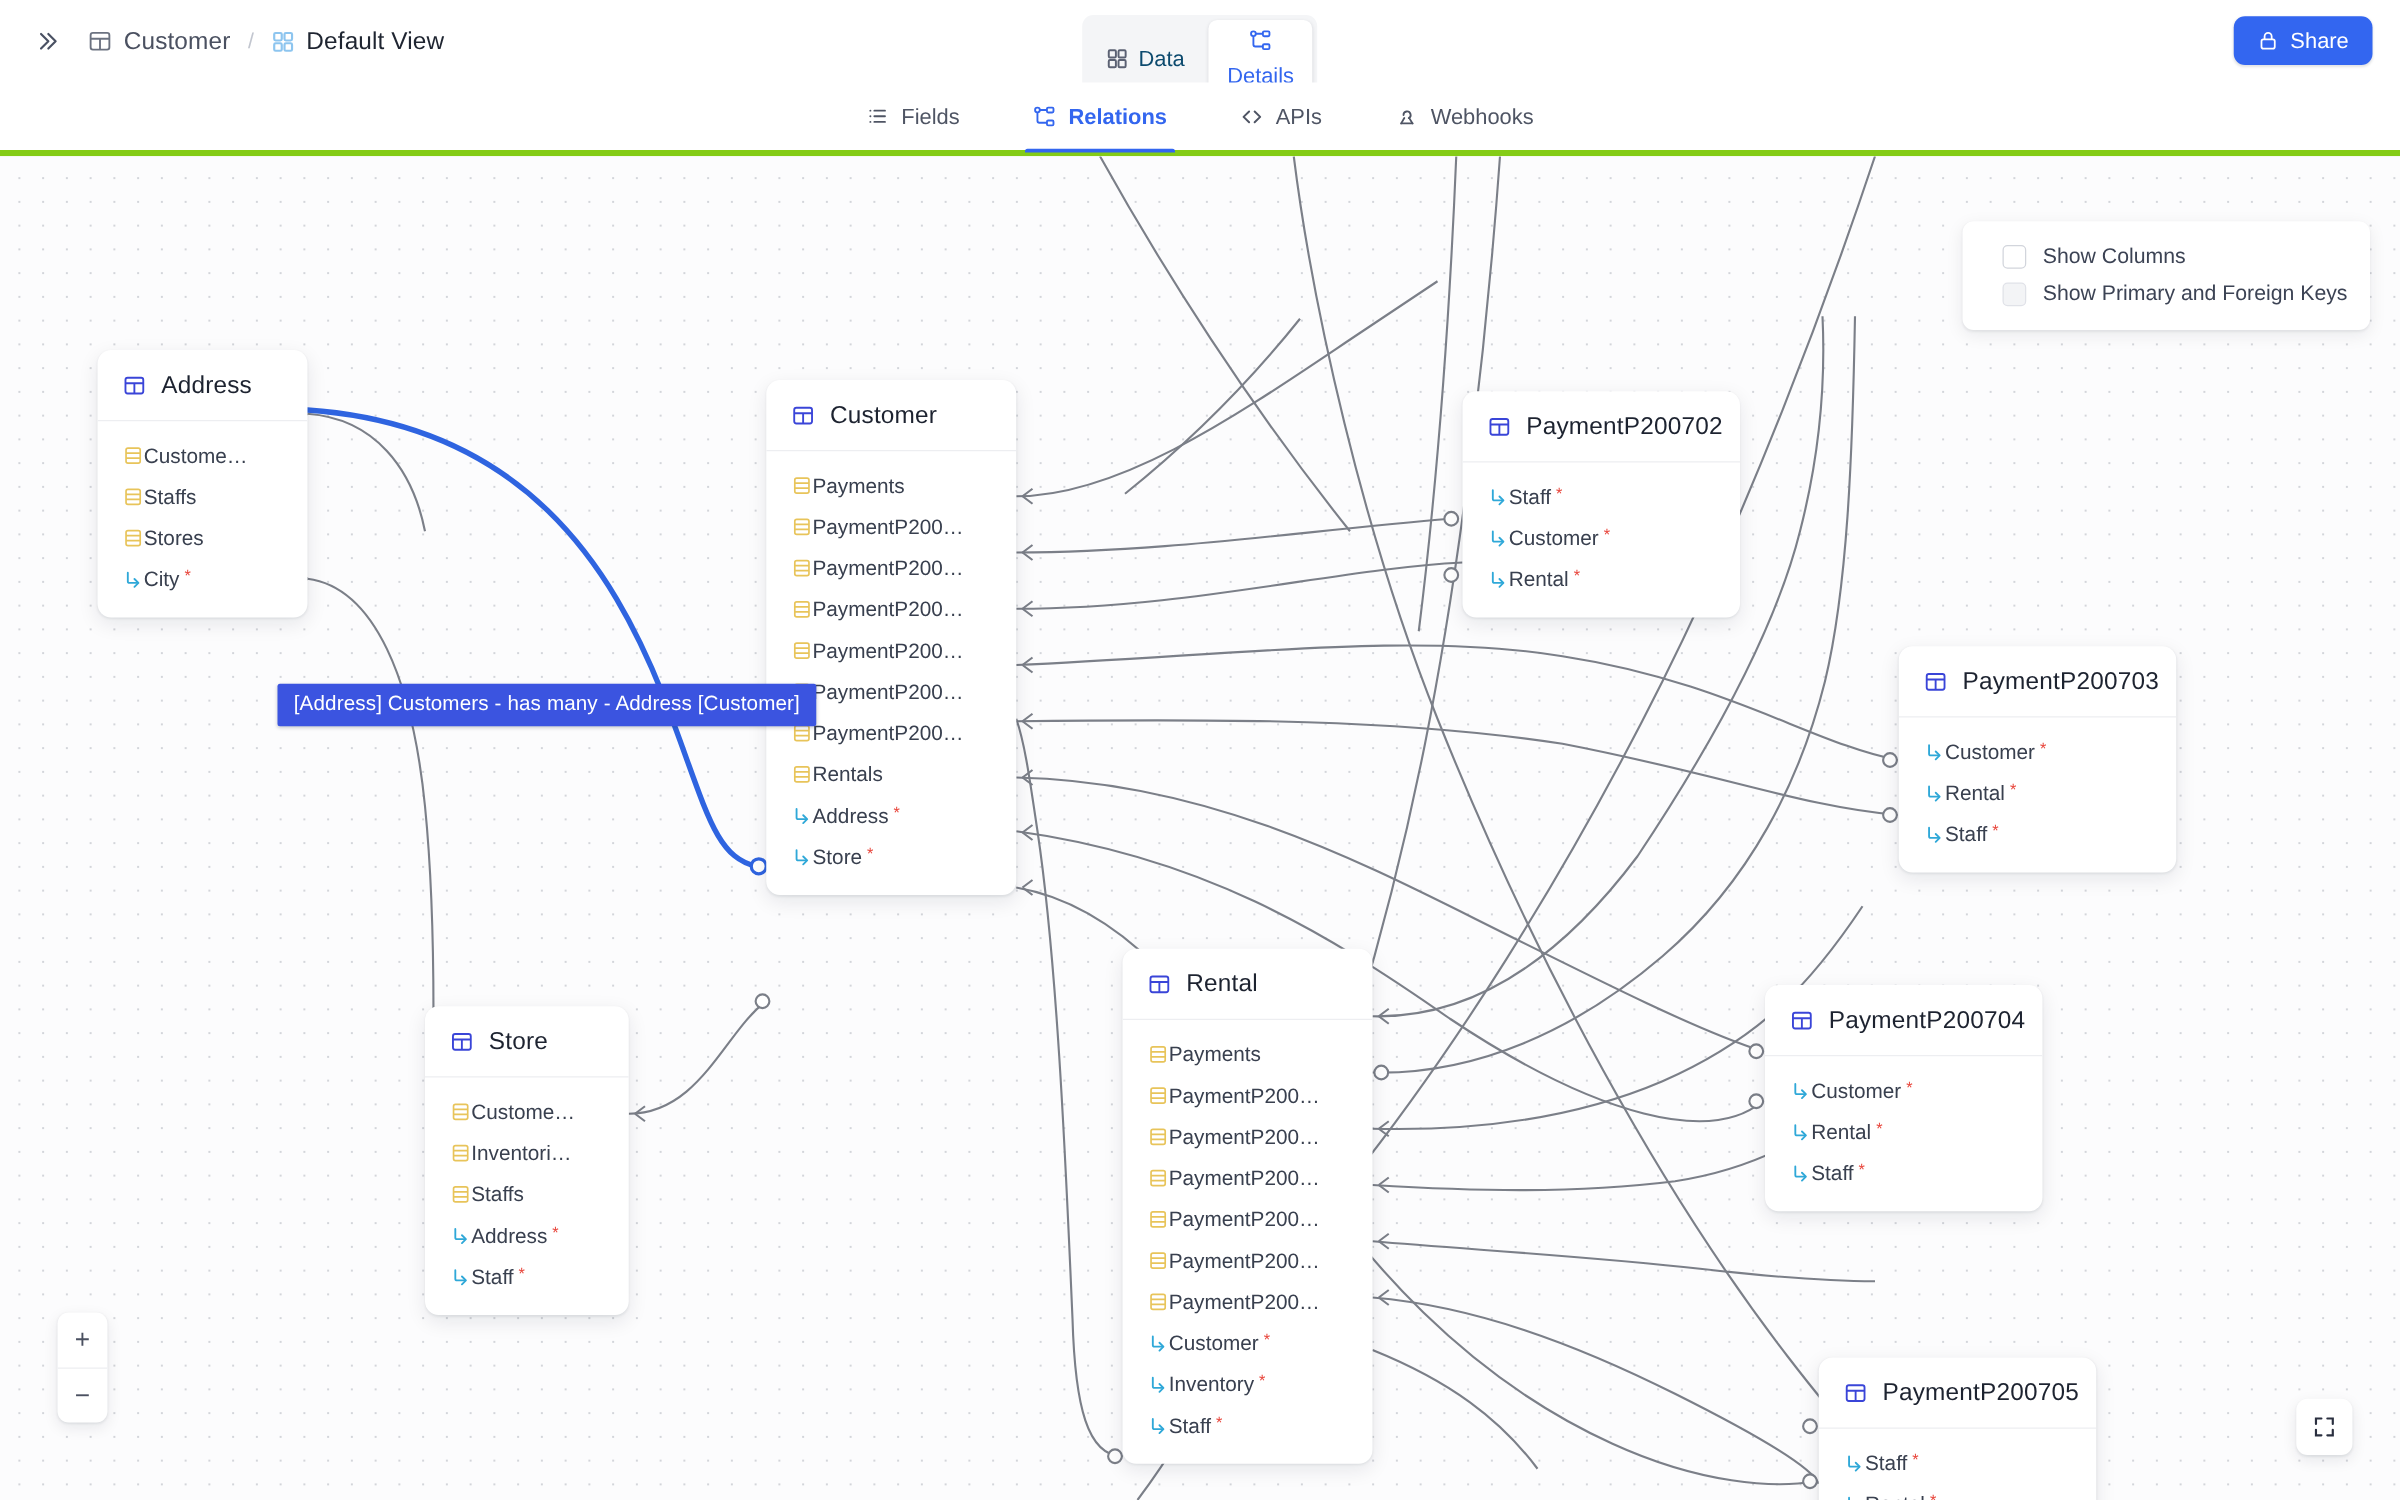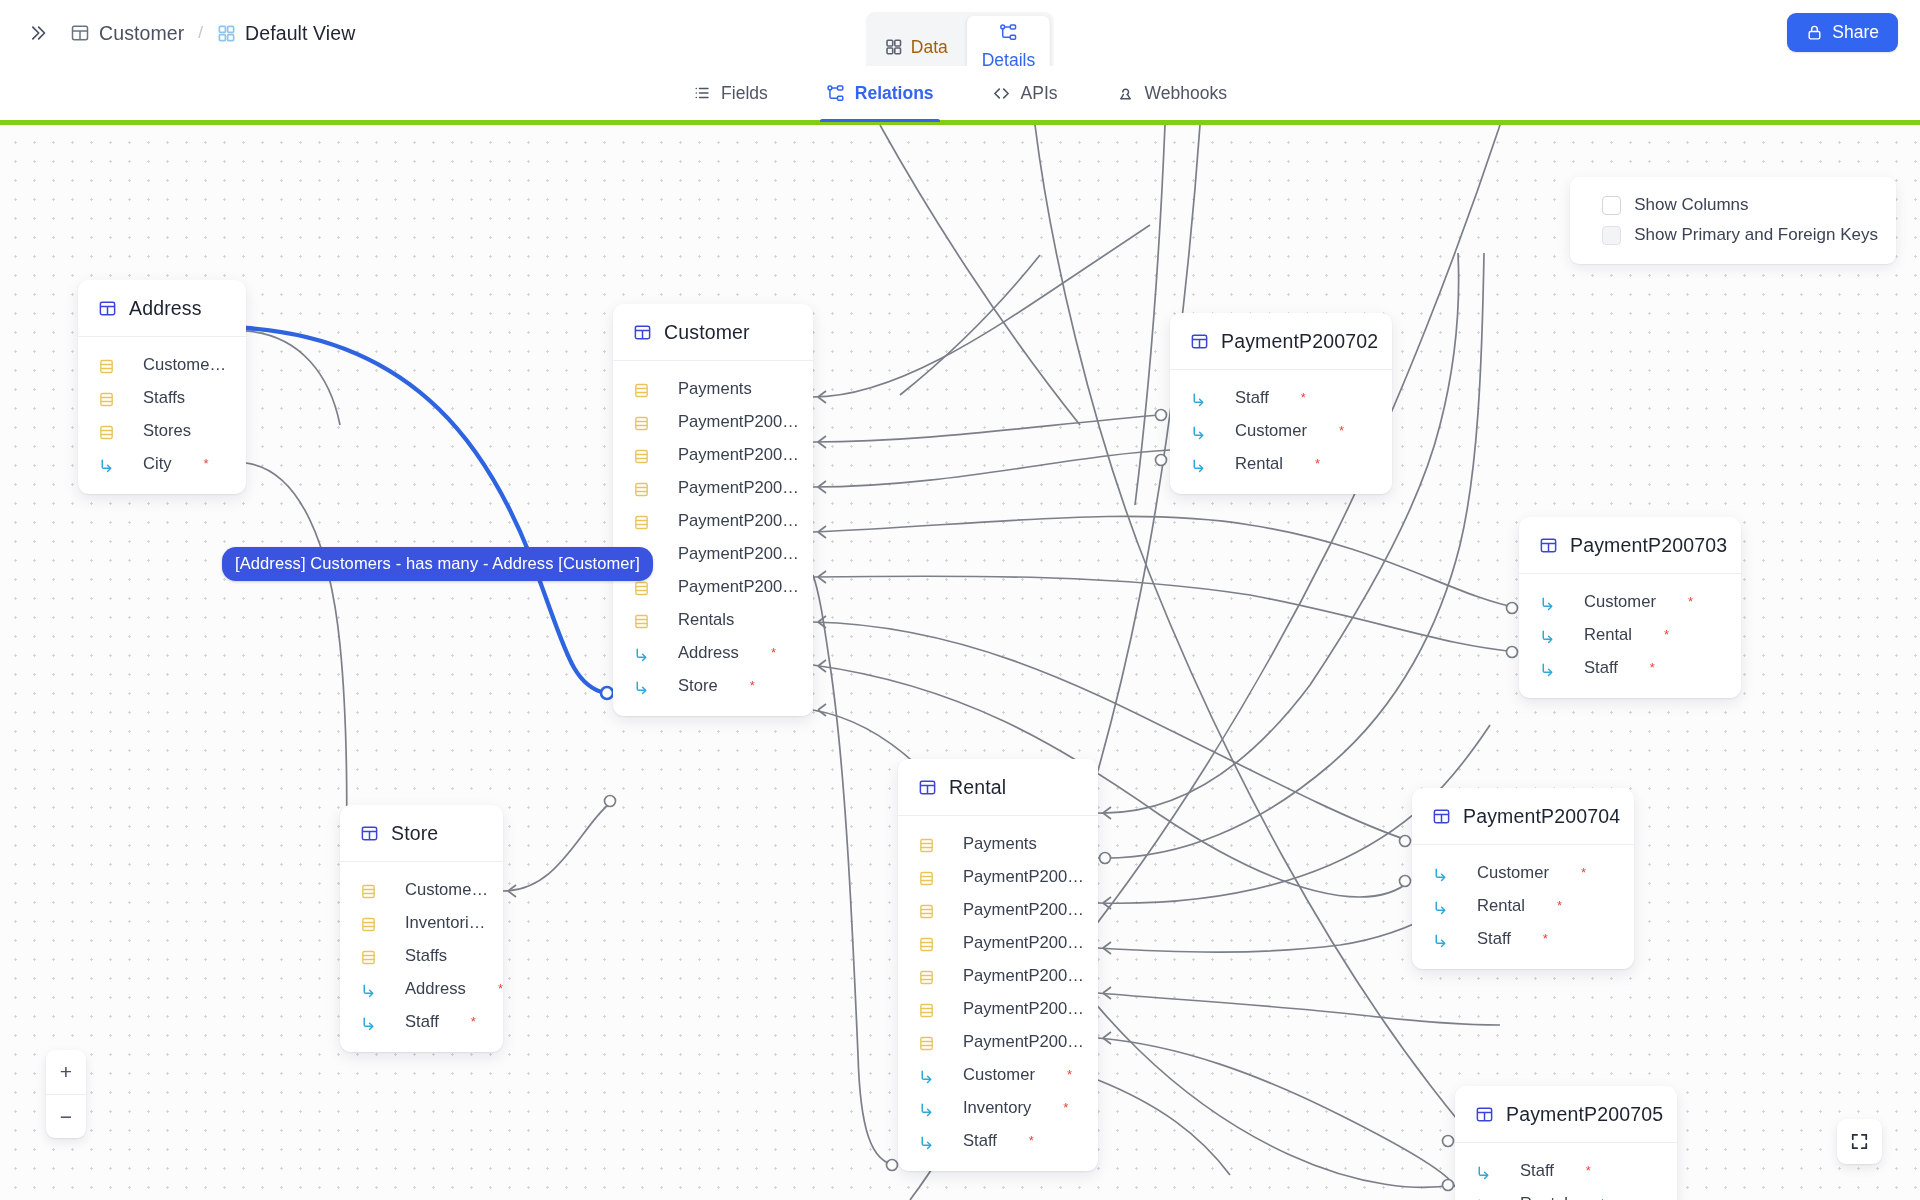--- a/index.html
+++ b/index.html
@@ -31,21 +31,21 @@
 
   .seg-wrap {
     position: absolute; left: 50%; transform: translateX(-50%);
     top: 12px;
     display: flex; align-items: center; gap: 4px;
     background: #f4f5f7; border-radius: 9px; padding: 4px;
   }
   .seg {
     display: flex; align-items: center; gap: 8px;
     padding: 7px 15px; border-radius: 7px;
-    font-size: 17.5px; color: #a16207; cursor: pointer; white-space: nowrap;
+    font-size: 17.5px; color: #0c4a6e; cursor: pointer; white-space: nowrap;
   }
   .seg.active { background: #fff; color: #3366ef; box-shadow: 0 1px 3px rgba(16,24,40,.10); flex-direction: column; }
 
   .share-btn {
     position: absolute; right: 22px; top: 13px;
     display: flex; align-items: center; gap: 9px;
     background: #3366f0; color: #fff;
     padding: 9px 19px; border-radius: 9px;
     font-size: 17.5px; cursor: pointer;
     box-shadow: 0 1px 2px rgba(16,24,40,.12);
@@ -92,21 +92,21 @@
     user-select: none;
   }
   .node-head {
     display: flex; align-items: center; gap: 12px;
     padding: 17px 20px 16px 20px;
     border-bottom: 1px solid #edeef1;
   }
   .node-title { font-size: 19.5px; color: #1d2330; letter-spacing: .15px; white-space: nowrap; }
   .node-body { padding: 11px 0 14px 0; }
   .field {
-    display: flex; align-items: flex-end; gap: 28px;
+    display: flex; align-items: center; gap: 0;
     padding: 6px 20px; height: 33px;
     font-size: 16.6px; color: #39404f; white-space: nowrap;
   }
   .field .req { color: #e8443a; font-size: 13px; margin-left: 4px; position: relative; top: -3px; }
 
   
   .ic { flex: 0 0 auto; display: inline-flex; align-items: center; justify-content: center; }
 
   
   .opts {
@@ -140,21 +140,21 @@
     position: absolute; right: 38px; bottom: 36px;
     width: 45px; height: 45px; background: #fff; border-radius: 9px;
     box-shadow: 0 1px 2px rgba(16,24,40,.07), 0 4px 12px rgba(16,24,40,.09);
     display: flex; align-items: center; justify-content: center; cursor: pointer;
   }
 
   
   .edge-label {
     position: absolute;
     background: #3b54e0; color: #fff;
-    border-radius: 14px;
+    border-radius: 2px;
     padding: 7px 13px 8px 13px;
     font-size: 16.5px; white-space: nowrap;
     box-shadow: 0 1px 3px rgba(16,24,40,.2);
     letter-spacing: .1px;
   }
 </style>
 </head>
 <body>
 
 <div class="app">

